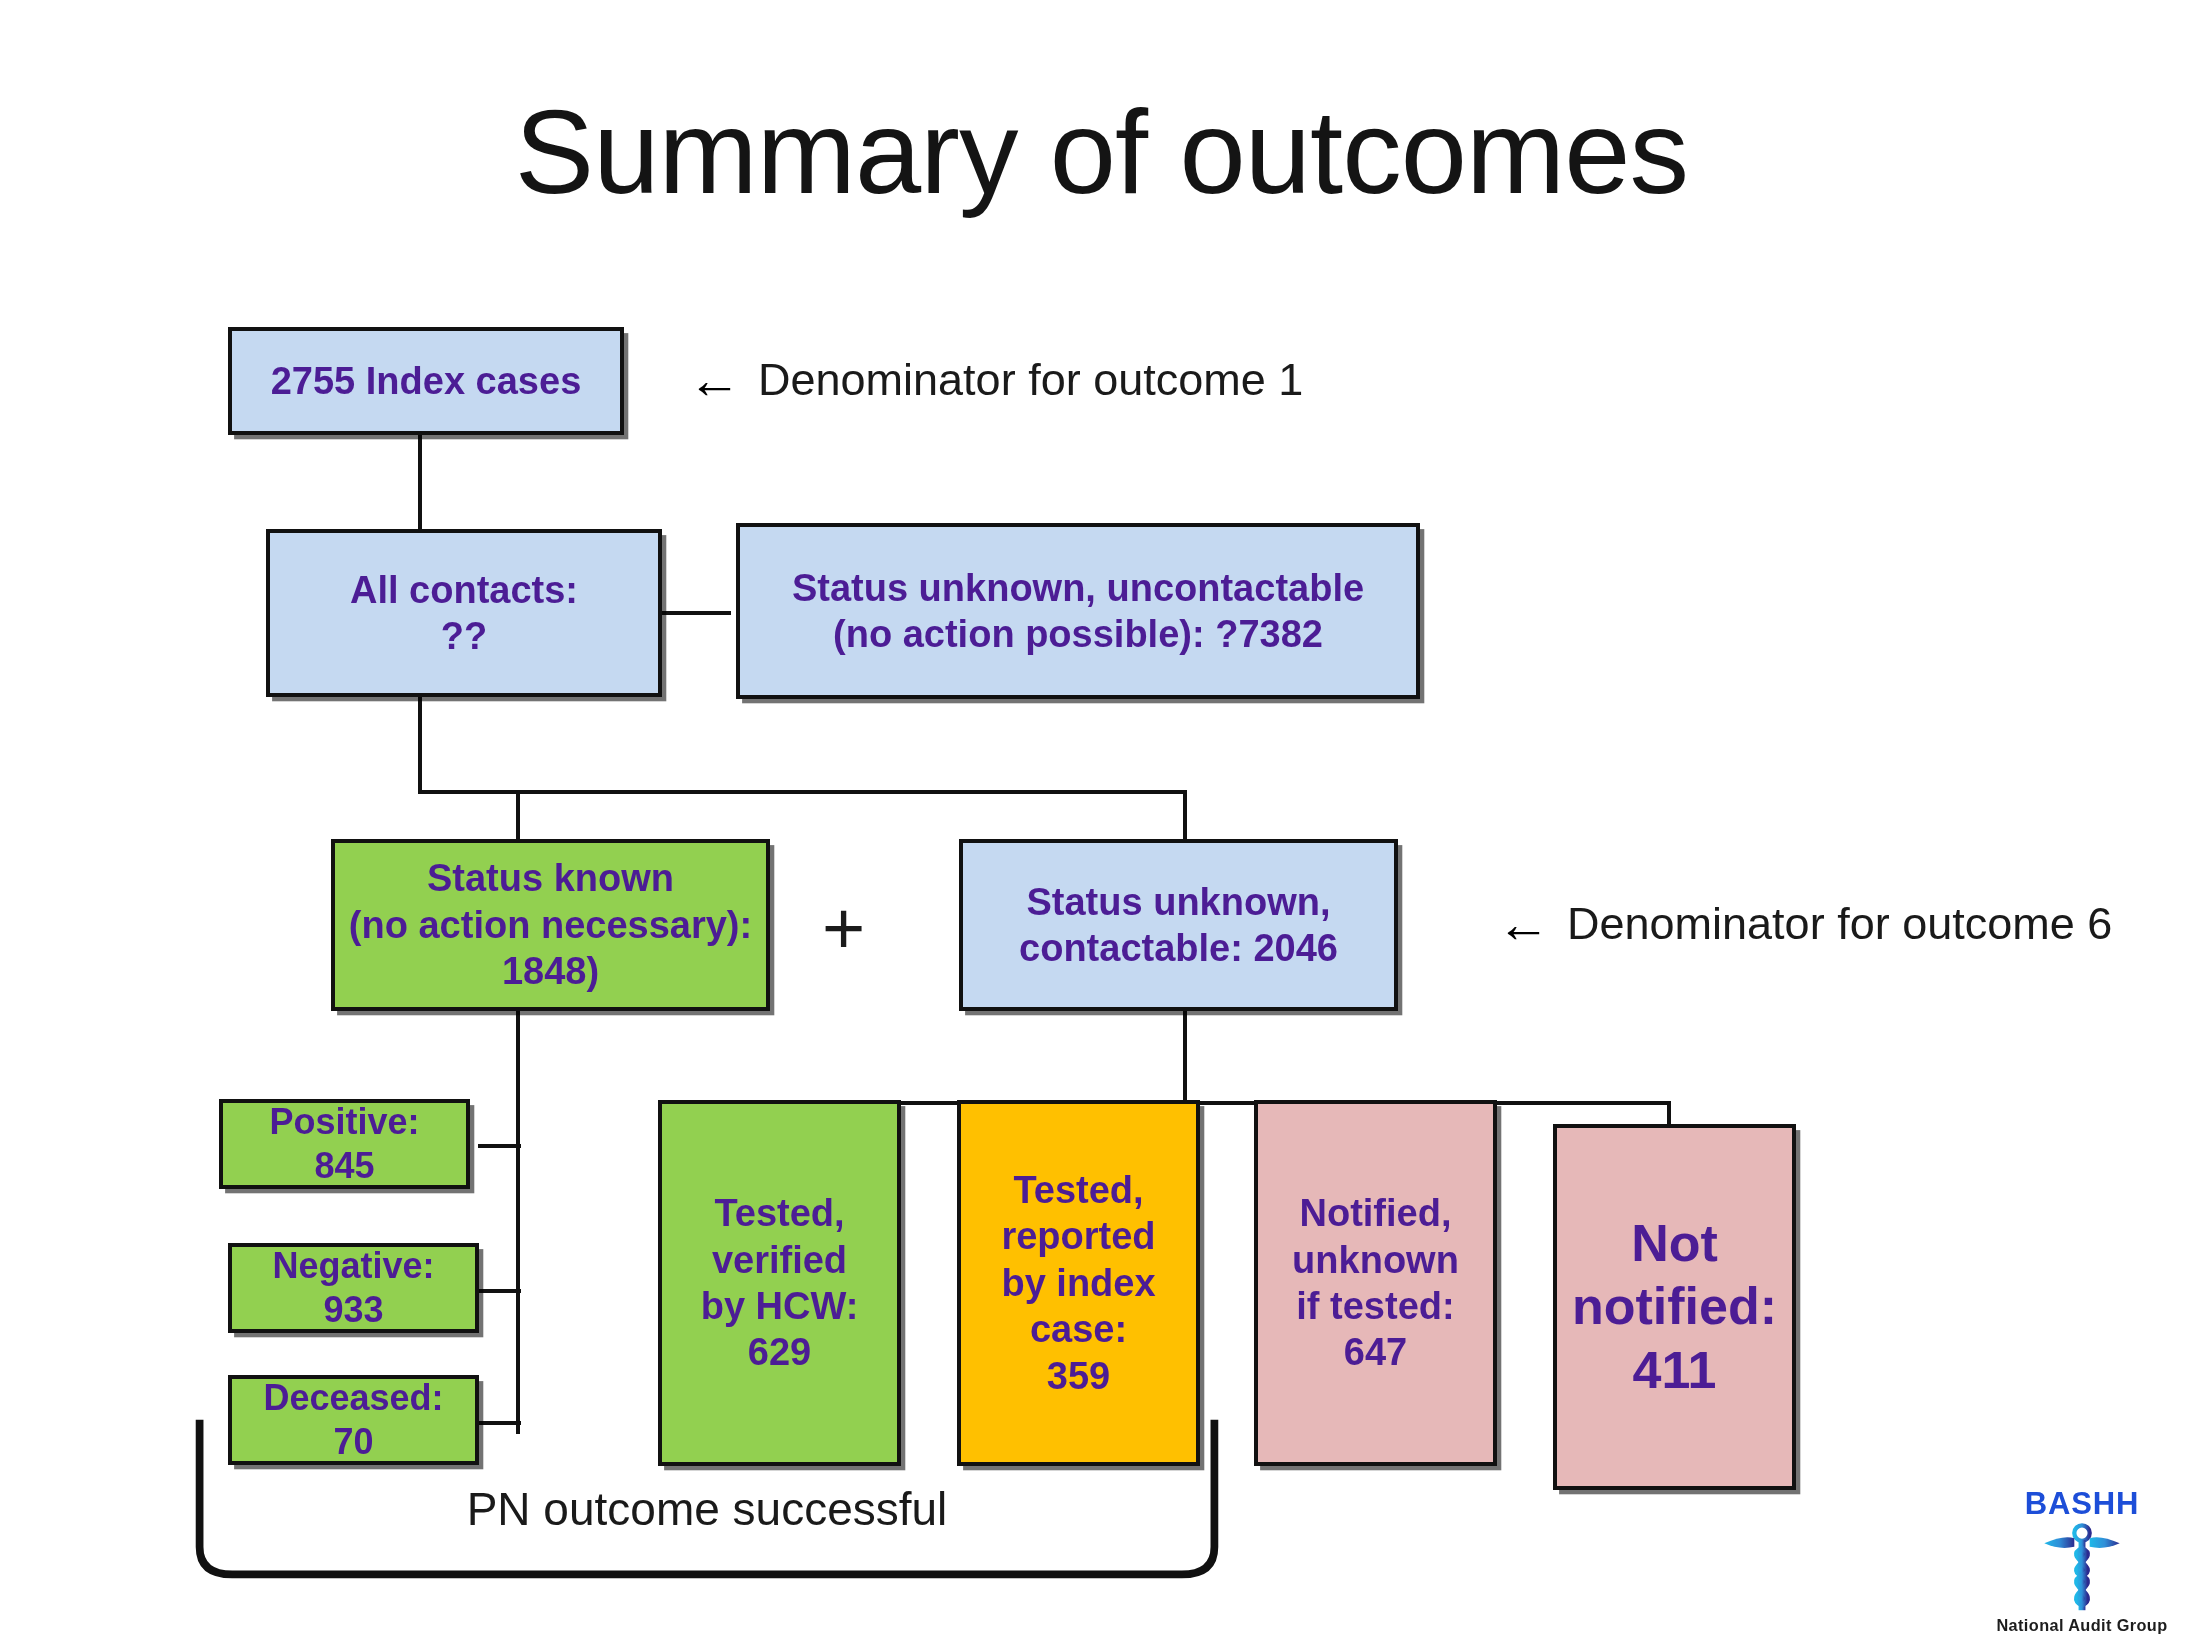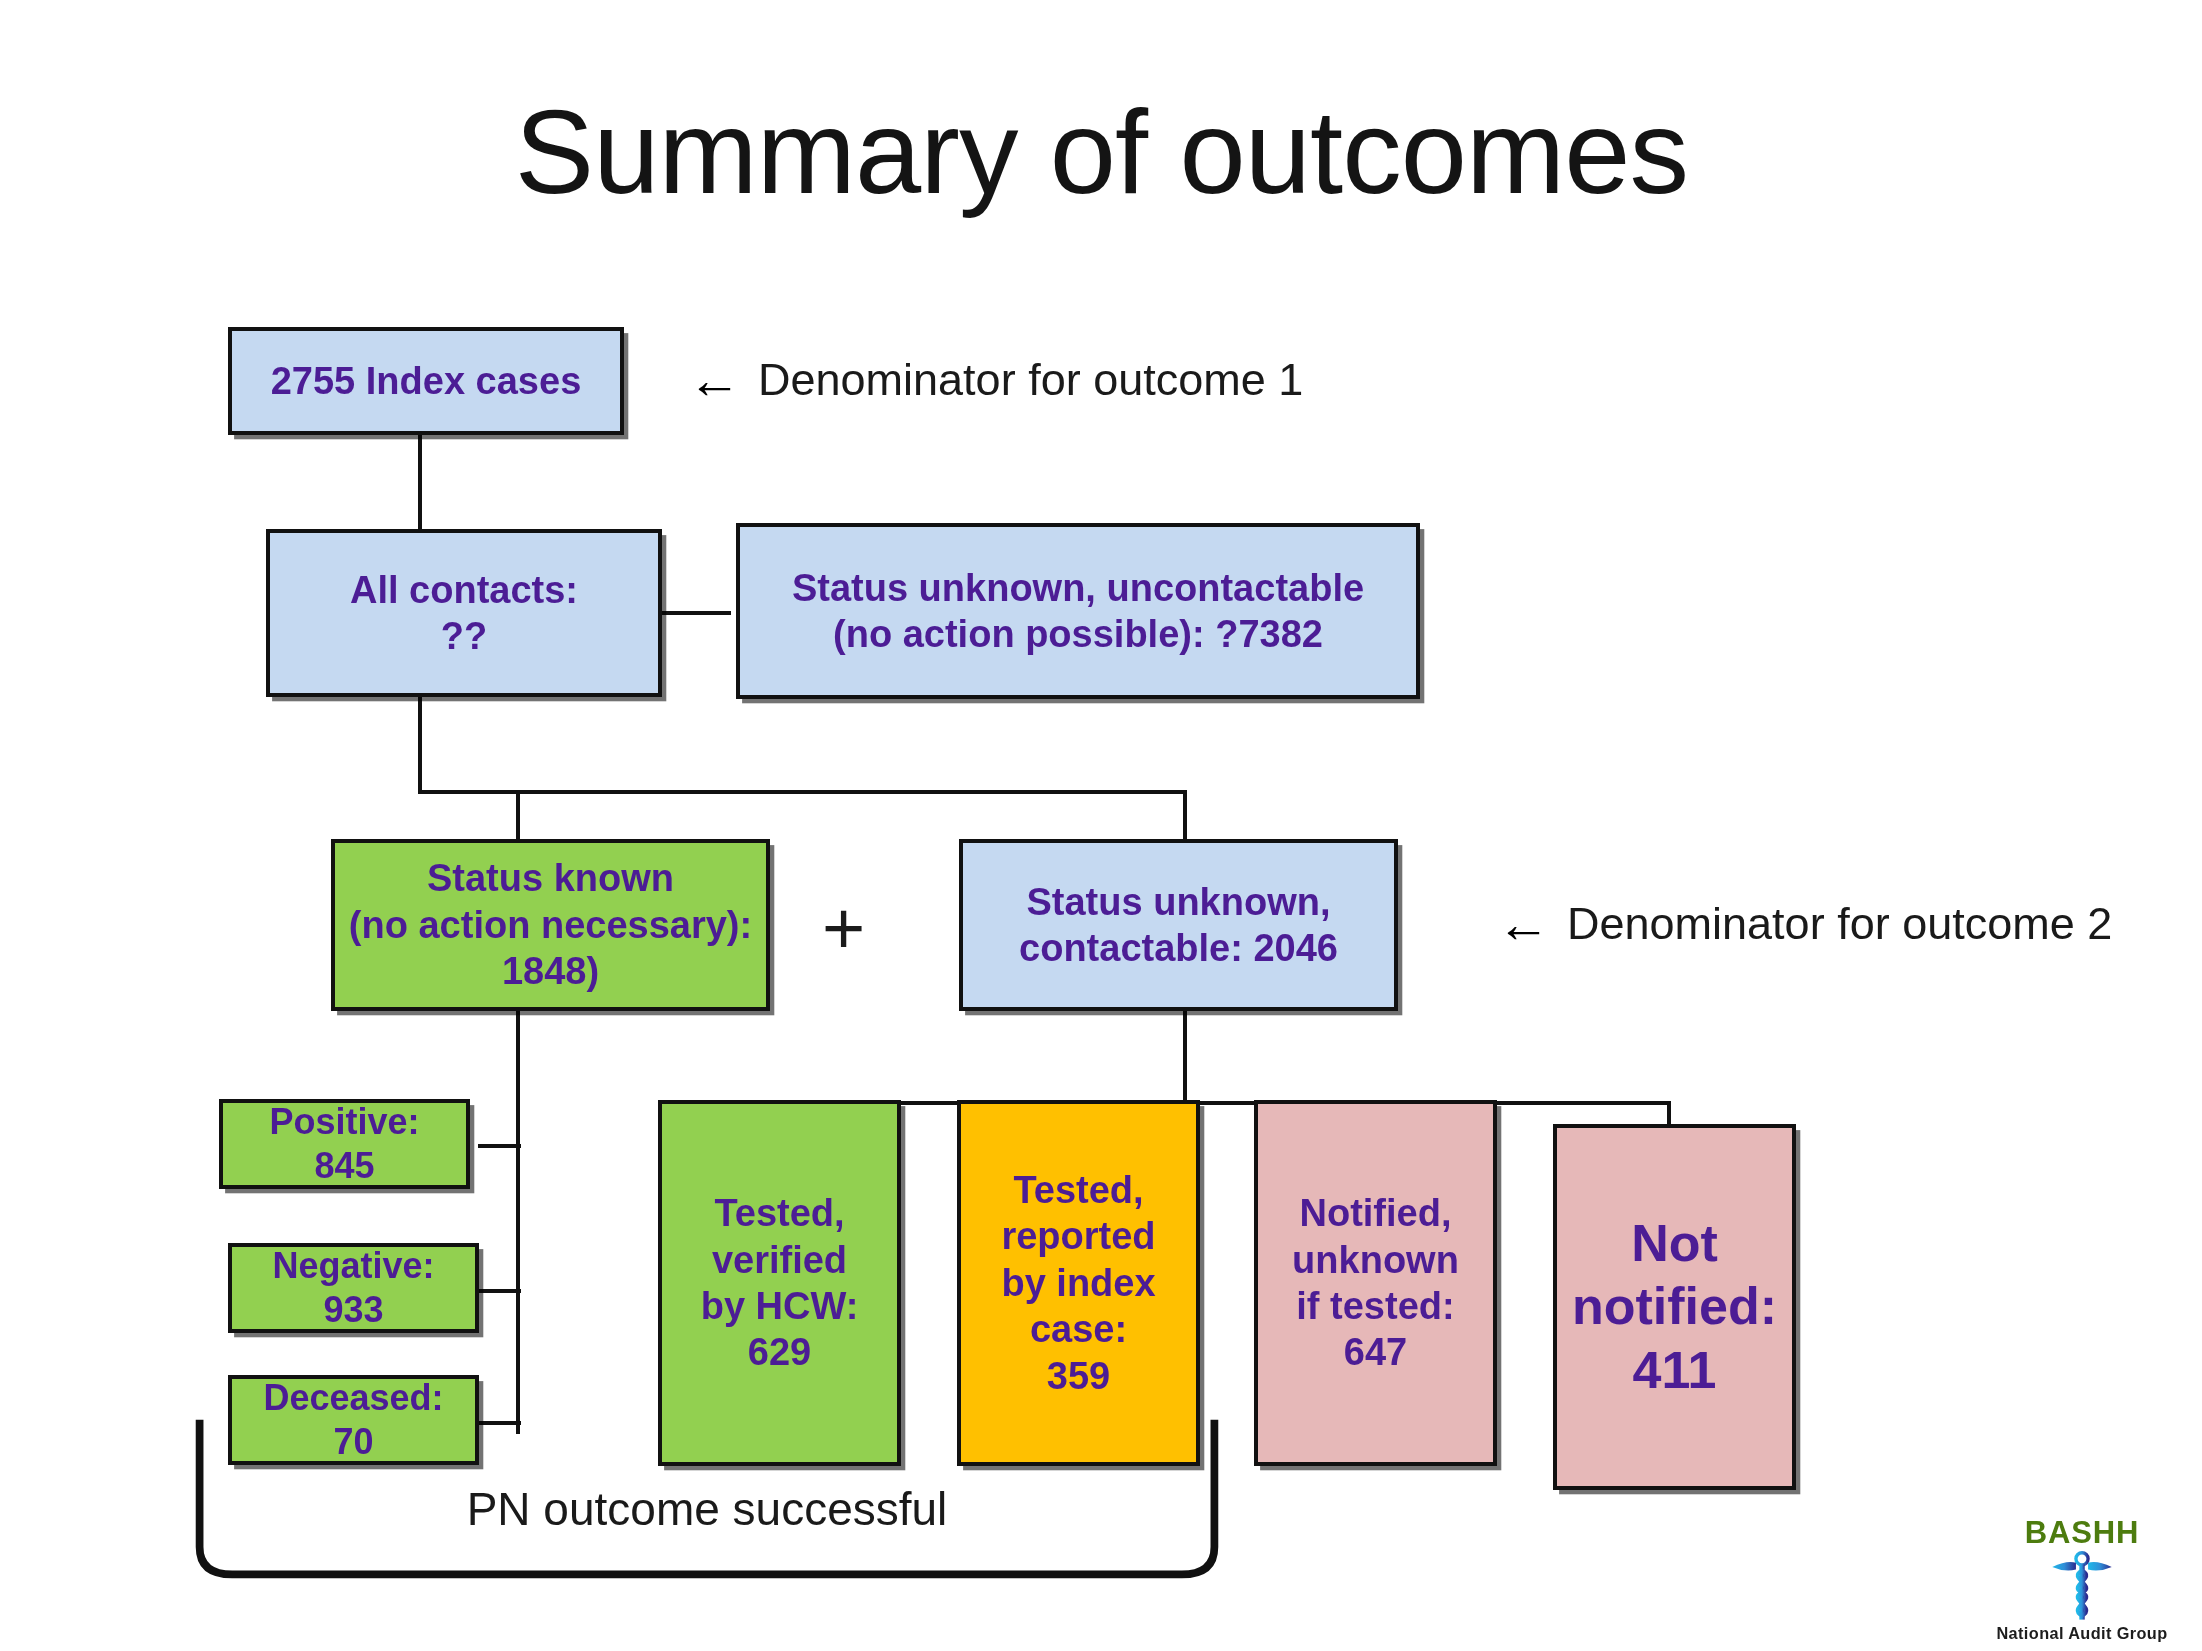--- a/index.html
+++ b/index.html
@@ -124,24 +124,23 @@
     height: 155px;
     z-index: 6;
     display: flex;
     flex-direction: column;
     align-items: center;
   }
   #logo-wordmark {
     font-family: "Liberation Sans", sans-serif;
     font-weight: bold;
     font-size: 31px;
-    color: #4d7c0f;
+    color: #1d4ed8;
     letter-spacing: 0.9px;
     line-height: 1;
-    margin-top: 29px;
   }
   #logo-tagline {
     font-family: "Liberation Sans", sans-serif;
     font-weight: bold;
     font-size: 16.3px;
     color: #1d1d1d;
     letter-spacing: 0.4px;
     margin-top: 1.7px;
   }
 </style>
@@ -219,21 +218,21 @@
 notified:
 411</div>
 
   <div class="annot" style="left:688px; top:353px;">
     <span class="arrow-left">←</span>
     <span>Denominator for outcome 1</span>
   </div>
 
   <div class="annot" style="left:1497px; top:897px;">
     <span class="arrow-left">←</span>
-    <span>Denominator for outcome 2</span>
+    <span>Denominator for outcome 6</span>
   </div>
 
   <div id="plus-sign" style="left:822px; top:886px;">+</div>
 
   <svg id="brace" viewBox="0 0 1200 192" preserveAspectRatio="none">
     <path d="M 10,2 L 10,150 Q 10,182 48,182 L 1152,182 Q 1190,182 1190,150 L 1190,2" fill="none" stroke="#111111" stroke-width="9" stroke-linecap="butt"></path>
   </svg>
   <div id="brace-label">PN outcome successful</div>
 
   <div id="logo">

